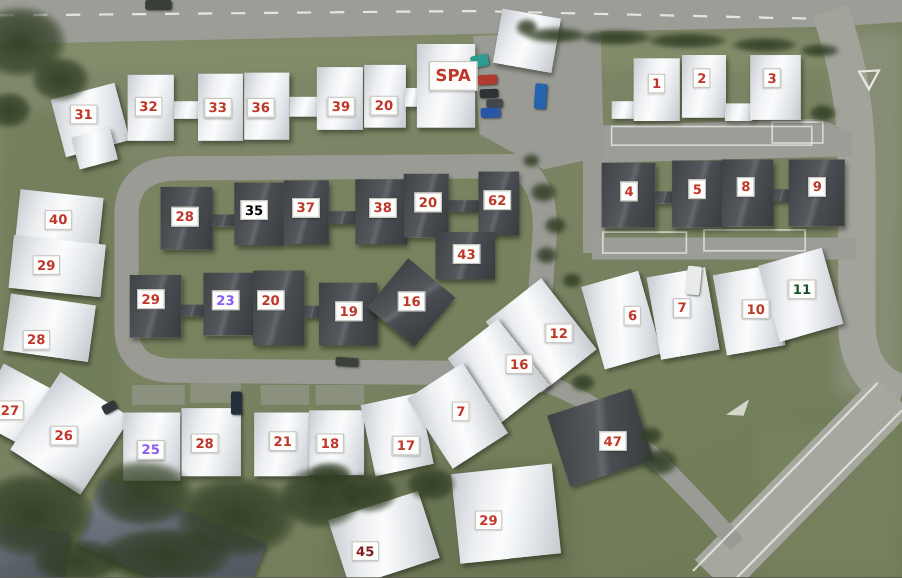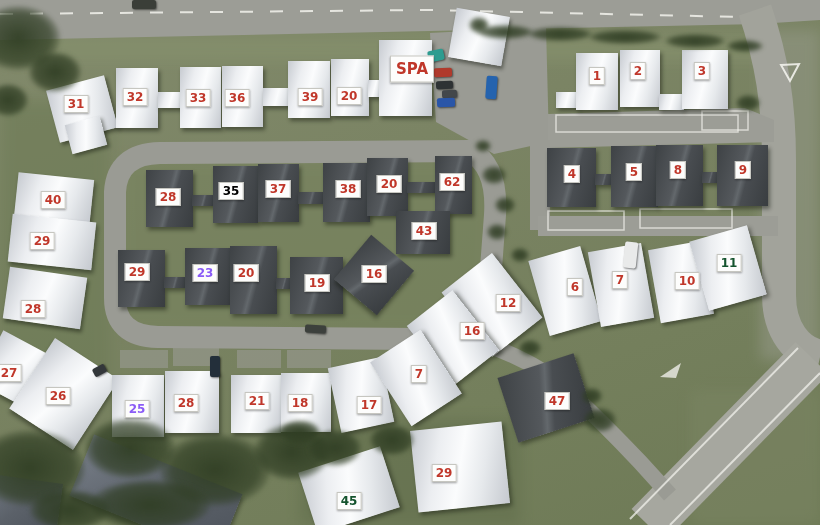--- a/index.html
+++ b/index.html
@@ -213,14 +213,14 @@
     <div class="lbl" style="left: 9px; top: 373px; color: rgb(192, 55, 42); background: rgb(253, 253, 252); border-color: rgb(198, 198, 192);">27</div>
     <div class="lbl" style="left: 419px; top: 374px; color: rgb(192, 55, 42); background: rgb(253, 253, 252); border-color: rgb(198, 198, 192);">7</div>
     <div class="lbl" style="left: 58px; top: 396px; color: rgb(192, 55, 42); background: rgb(253, 253, 252); border-color: rgb(198, 198, 192);">26</div>
     <div class="lbl" style="left: 369px; top: 405px; color: rgb(192, 55, 42); background: rgb(253, 253, 252); border-color: rgb(198, 198, 192);">17</div>
     <div class="lbl" style="left: 137px; top: 409px; color: #8b5cf6; background: rgb(253, 253, 252); border-color: rgb(198, 198, 192);">25</div>
     <div class="lbl" style="left: 186px; top: 403px; color: rgb(192, 55, 42); background: rgb(253, 253, 252); border-color: rgb(198, 198, 192);">28</div>
     <div class="lbl" style="left: 257px; top: 401px; color: rgb(192, 55, 42); background: rgb(253, 253, 252); border-color: rgb(198, 198, 192);">21</div>
     <div class="lbl" style="left: 300px; top: 403px; color: rgb(192, 55, 42); background: rgb(253, 253, 252); border-color: rgb(198, 198, 192);">18</div>
     <div class="lbl" style="left: 557px; top: 401px; color: rgb(192, 55, 42); background: rgb(253, 253, 252); border-color: rgb(198, 198, 192);">47</div>
     <div class="lbl" style="left: 444px; top: 473px; color: rgb(192, 55, 42); background: rgb(253, 253, 252); border-color: rgb(198, 198, 192);">29</div>
-    <div class="lbl" style="left: 349px; top: 501px; color: #14532d; background: rgb(253, 253, 252); border-color: rgb(198, 198, 192);">45</div>
+    <div class="lbl" style="left: 332px; top: 501px; color: #7f1d1d; background: rgb(253, 253, 252); border-color: rgb(198, 198, 192);">45</div>
   </div>
 
 </body></html>

